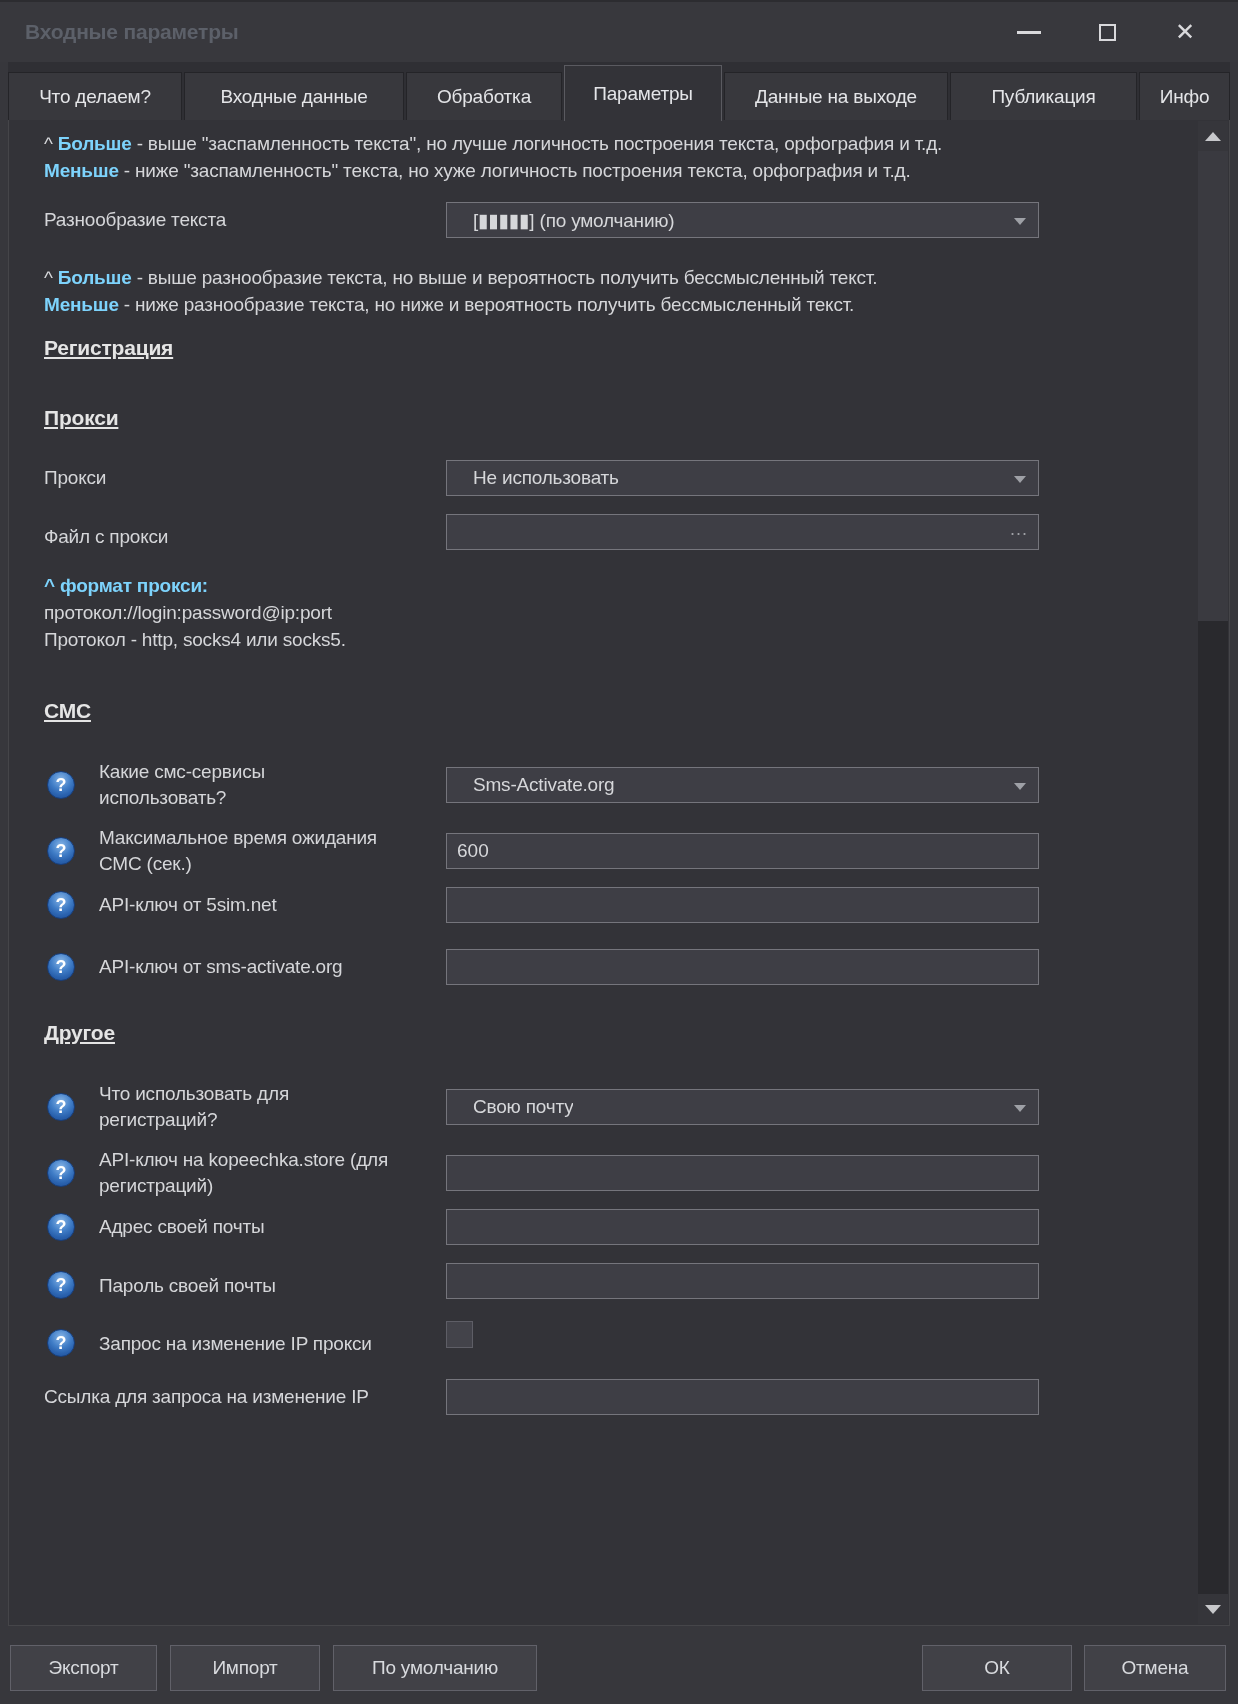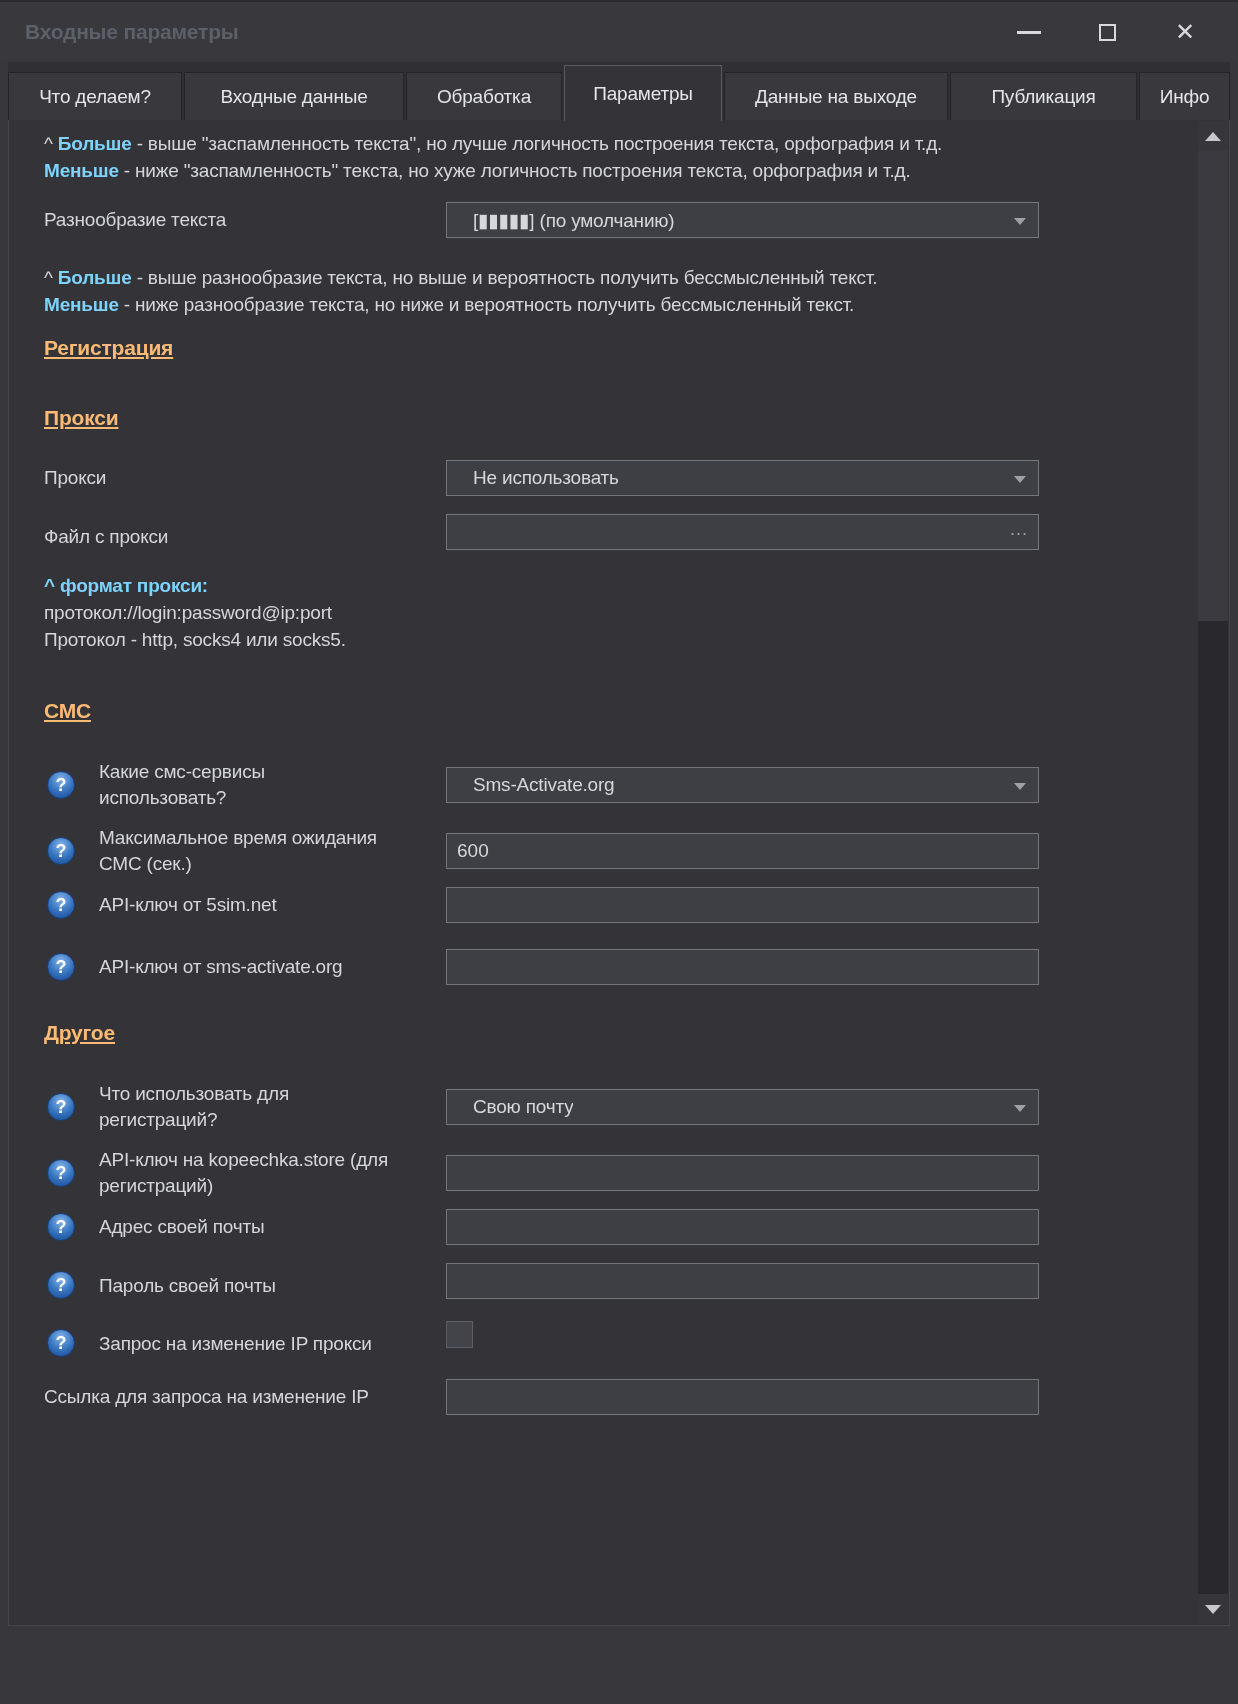--- a/index.html
+++ b/index.html
@@ -19,21 +19,21 @@
   .tabbar{position:absolute;top:62px;left:8px;right:8px;height:58px;background:#2f2f34;display:flex;align-items:flex-end;gap:2px;z-index:3;}
   .tab{height:48px;background:#38383d;border:1px solid #242428;border-bottom:none;display:flex;align-items:center;justify-content:center;font-size:19px;color:#e4e5e8;flex:0 0 auto;}
   .tab.active{height:56px;background:#333338;border:1px solid #5a5a60;border-bottom:none;margin-bottom:-1px;z-index:4;}
 
   
   .content{position:absolute;top:119px;left:8px;right:8px;bottom:78px;background:#333338;border:1px solid #454549;overflow:hidden;}
   .inner{position:absolute;top:0;left:0;right:32px;bottom:0;padding-top:10px;color:#d5d6d9;font-size:19px;}
 
   .note{padding-left:35px;width:1075px;line-height:27px;margin-bottom:0;}
   .note b{color:#7dd3fc;}
-  .sect{padding-left:35px;font-size:21px;font-weight:bold;color:#fdba74;text-decoration:underline;}
+  .sect{padding-left:35px;font-size:21px;font-weight:bold;color:#e5e5e5;text-decoration:underline;}
 
   .row{position:relative;min-height:36px;display:flex;align-items:center;padding-left:35px;}
   .row .helpico{width:28px;height:28px;border-radius:50%;margin-left:3px;margin-right:24px;flex:0 0 auto;
      background:radial-gradient(circle at 50% 28%, #85b4e6 0%, #3f7cc6 45%, #2a62ae 70%, #1e4f96 100%);
      border:1px solid #173f7e;color:#ffffff;font-weight:bold;font-size:18px;display:flex;align-items:center;justify-content:center;}
   .row .lbl{width:290px;line-height:26px;}
   .row .lbl.wide{width:400px;}
   .ctl{position:absolute;left:437px;top:50%;transform:translateY(-50%);width:593px;height:36px;}
   .field{width:593px;height:36px;background:#3e3e45;border:1px solid #75757c;color:#d6d7da;font-size:19px;padding:0 34px 0 26px;display:flex;align-items:center;position:relative;}
   .field .val{white-space:nowrap;overflow:hidden;}
@@ -274,14 +274,21 @@
       <div class="btn-up">
           <span class="tri-up"></span>
         </div>
       <div class="thumb"></div>
       <div class="btn-down">
           <span class="tri-down"></span>
         </div>
     </div>
   </div>
 
+  <div class="footer">
+    <div class="btn btn-export">Экспорт</div>
+    <div class="btn btn-import">Импорт</div>
+    <div class="btn btn-defaults">По умолчанию</div>
+    <div class="btn btn-ok">ОК</div>
+    <div class="btn btn-cancel">Отмена</div>
+  </div>
 
 </div>
 
 </body></html>

